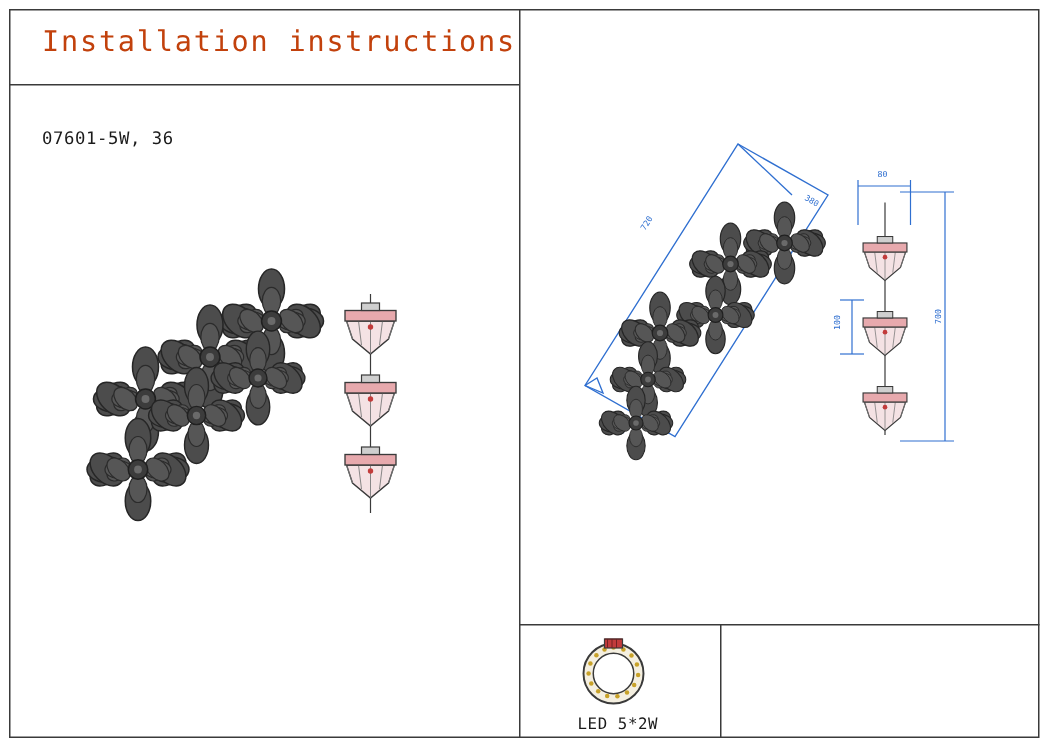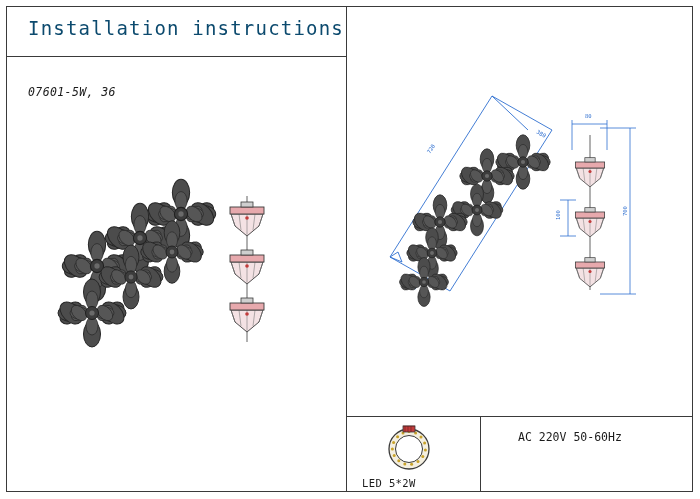--- a/index.html
+++ b/index.html
@@ -39,32 +39,31 @@
     width: 340px;
     height: 1px;
     background: #3a3a3a;
   }
   .title {
     position: absolute;
     left: 28px;
     top: 17px;
     font-size: 19px;
     letter-spacing: 1.2px;
-    color: #0c4a6e;
+    color: #c2410c;
     white-space: nowrap;
   }
   .model-code {
     position: absolute;
     left: 28px;
     top: 85px;
     font-size: 11.5px;
     letter-spacing: .4px;
     color: #1b1b1b;
     white-space: nowrap;
-    font-style: italic;
   }
   
   .bottom-rule {
     position: absolute;
     left: 346px;
     top: 416px;
     width: 347px;
     height: 1px;
     background: #3a3a3a;
   }
@@ -80,21 +79,21 @@
     position: absolute;
     left: 518px;
     top: 427px;
     font-size: 11.5px;
     line-height: 21px;
     color: #1b1b1b;
     white-space: nowrap;
   }
   .lamp-label {
     position: absolute;
-    left: 362px;
+    left: 385px;
     top: 477px;
     font-size: 10.5px;
     letter-spacing: .4px;
     color: #1b1b1b;
     white-space: nowrap;
   }
   .lamp-badge {
     position: absolute;
     left: 385px;
     top: 425px;
@@ -239,16 +238,15 @@
       <circle cx="8.6" cy="17.4" r="1.5"></circle>
         <circle cx="12.6" cy="11.8" r="1.5"></circle>
       <circle cx="18" cy="8" r="1.5"></circle>
     </g>
     <rect x="18" y="1" width="12" height="6" fill="#c23b3b" stroke="#3a3a3a" stroke-width=".8"></rect>
     <path d="M18 1 L30 1 M20 1 L20 7 M23 1 L23 7 M26 1 L26 7" stroke="#6a2020" stroke-width=".6"></path>
   </svg>
   <div class="lamp-label">LED 5*2W</div>
 
   <div class="specs">
-    <div>AC 220V   50-60Hz</div>
   </div>
 
 </div>
 
 </body></html>

